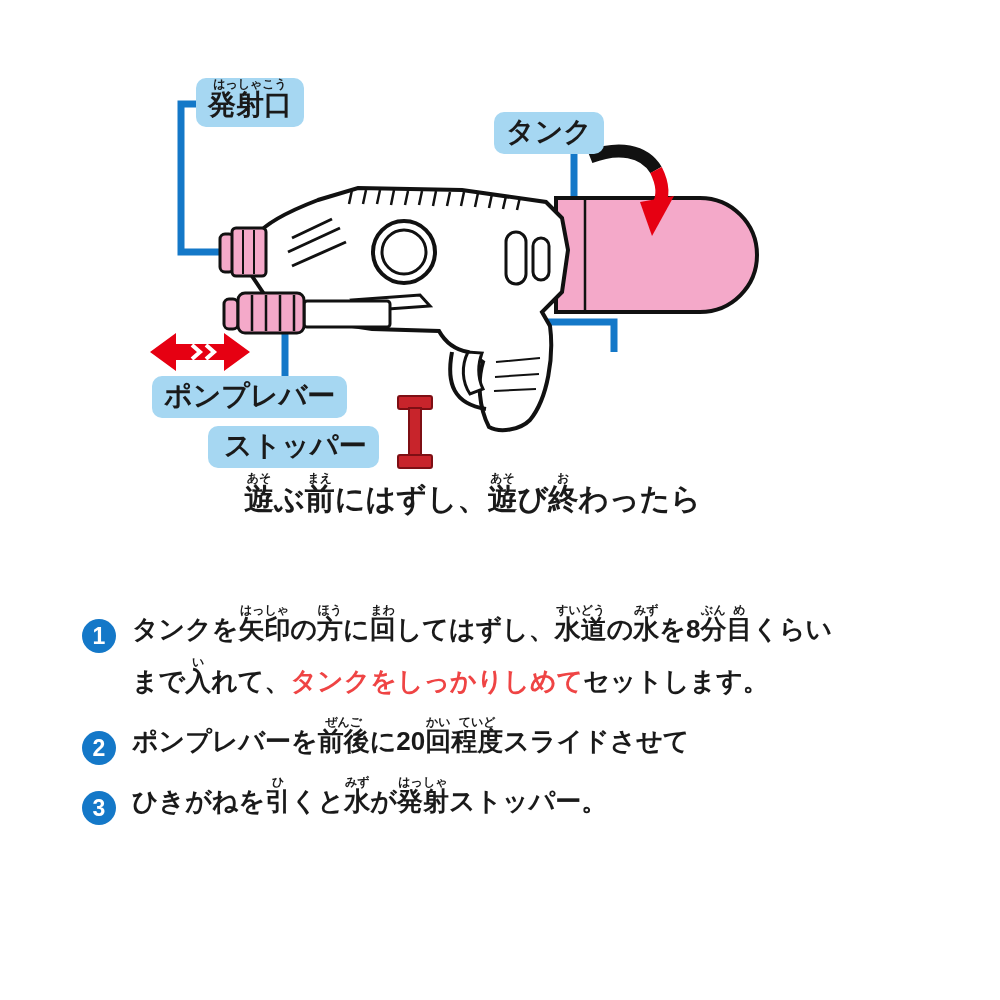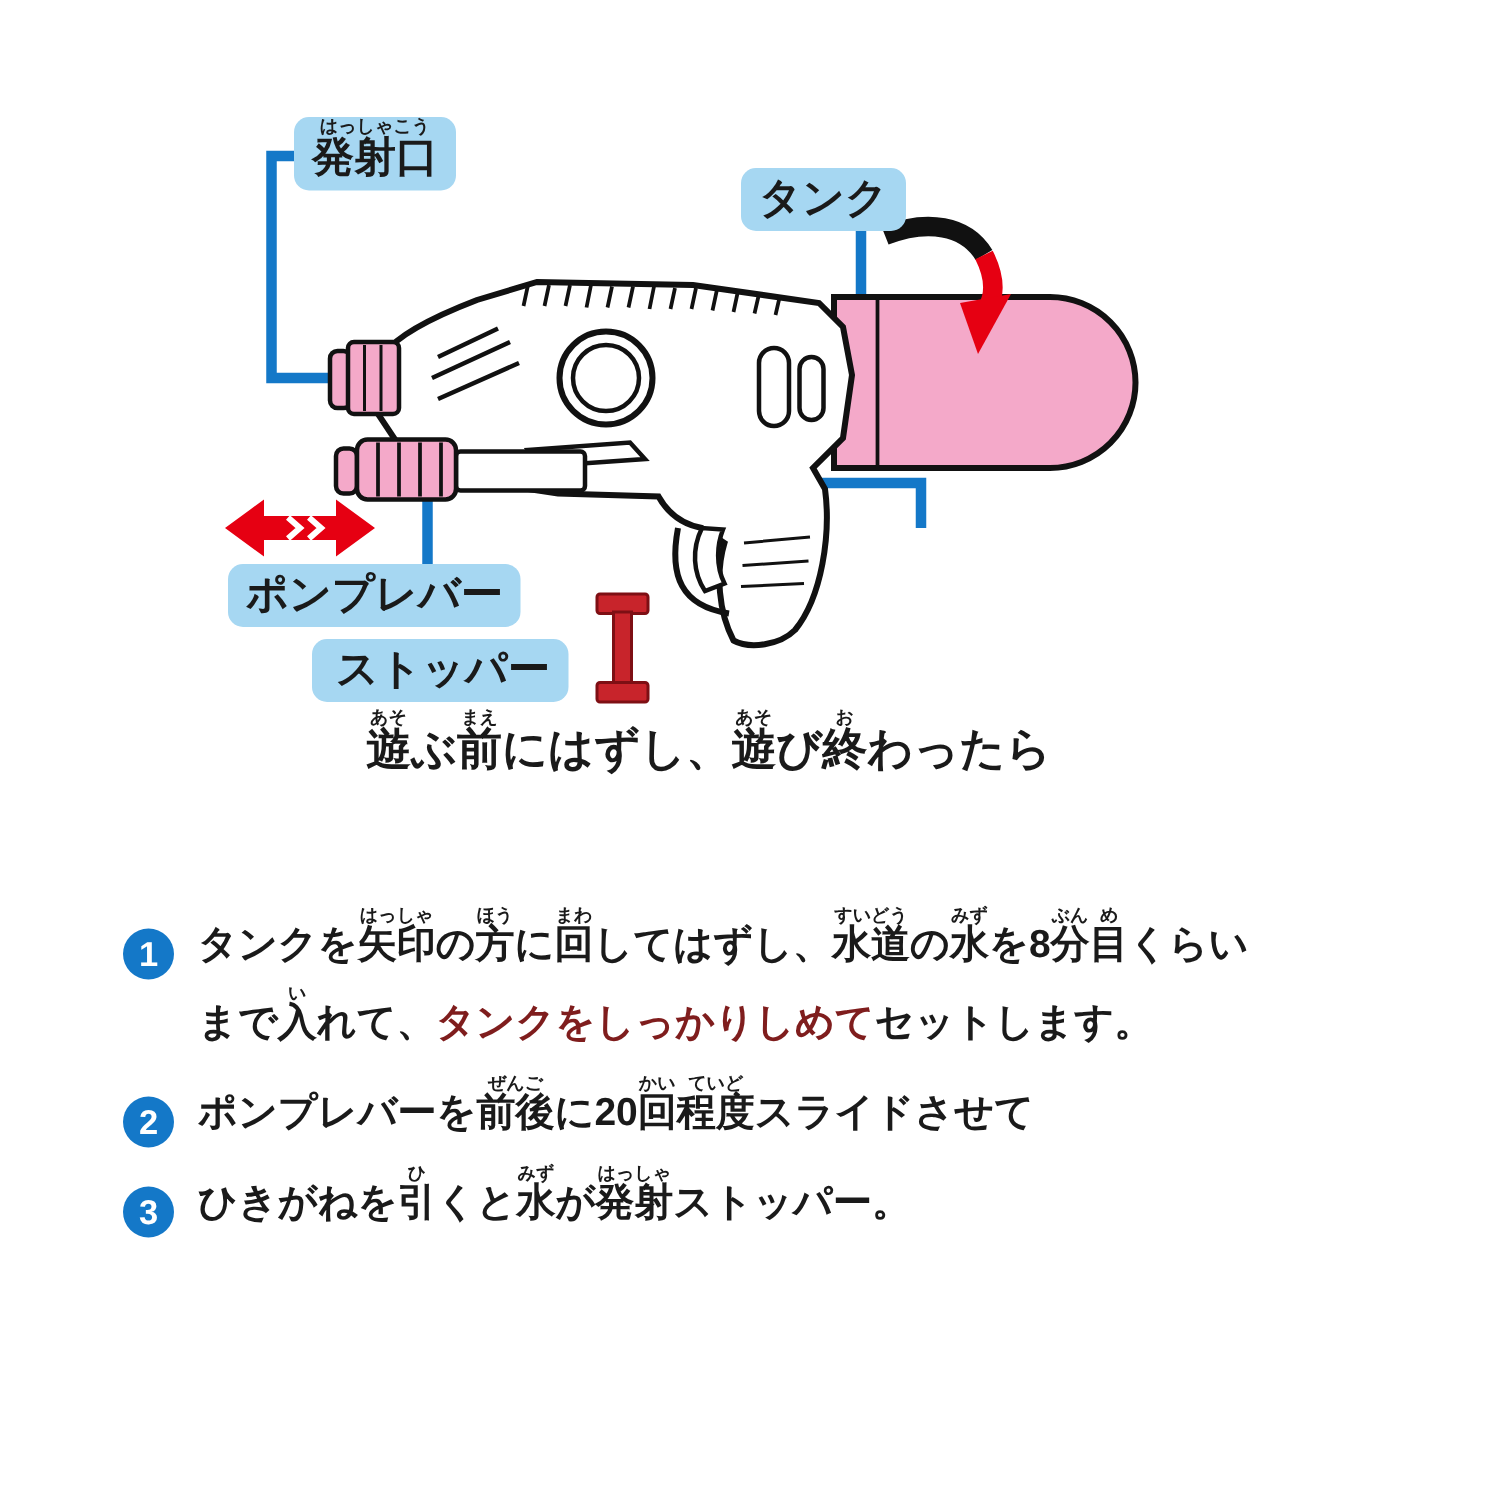--- a/index.html
+++ b/index.html
@@ -18,21 +18,21 @@
   .cline { margin-bottom:4px; white-space:nowrap; }
   .steps { position:absolute; left:82px; top:604px; width:900px; }
   .step { display:grid; grid-template-columns:50px 1fr; margin-bottom:8px; }
   .stepnum {
     width:34px; height:34px; border-radius:50%; background:#1478c8; color:#fff;
     font-size:23px; font-weight:bold; display:flex; align-items:center; justify-content:center;
     margin-top:15px;
   }
   .steptext { font-size:26px; font-weight:bold; }
   .sline { margin-bottom:9px; white-space:nowrap; }
-  .c-red { color:#7f1d1d;margin-top:35px; }
+  .c-red { color:#ef4444;margin-top:35px; }
 </style>
 </head>
 <body>
 
 <div class="canvas">
 
   <svg class="illustration" width="1000" height="480" viewBox="0 0 1000 480">
 
     <g stroke="#1478c8" stroke-width="7" fill="none">
       <path d="M 210 104 L 181 104 L 181 252 L 222 252"></path>

